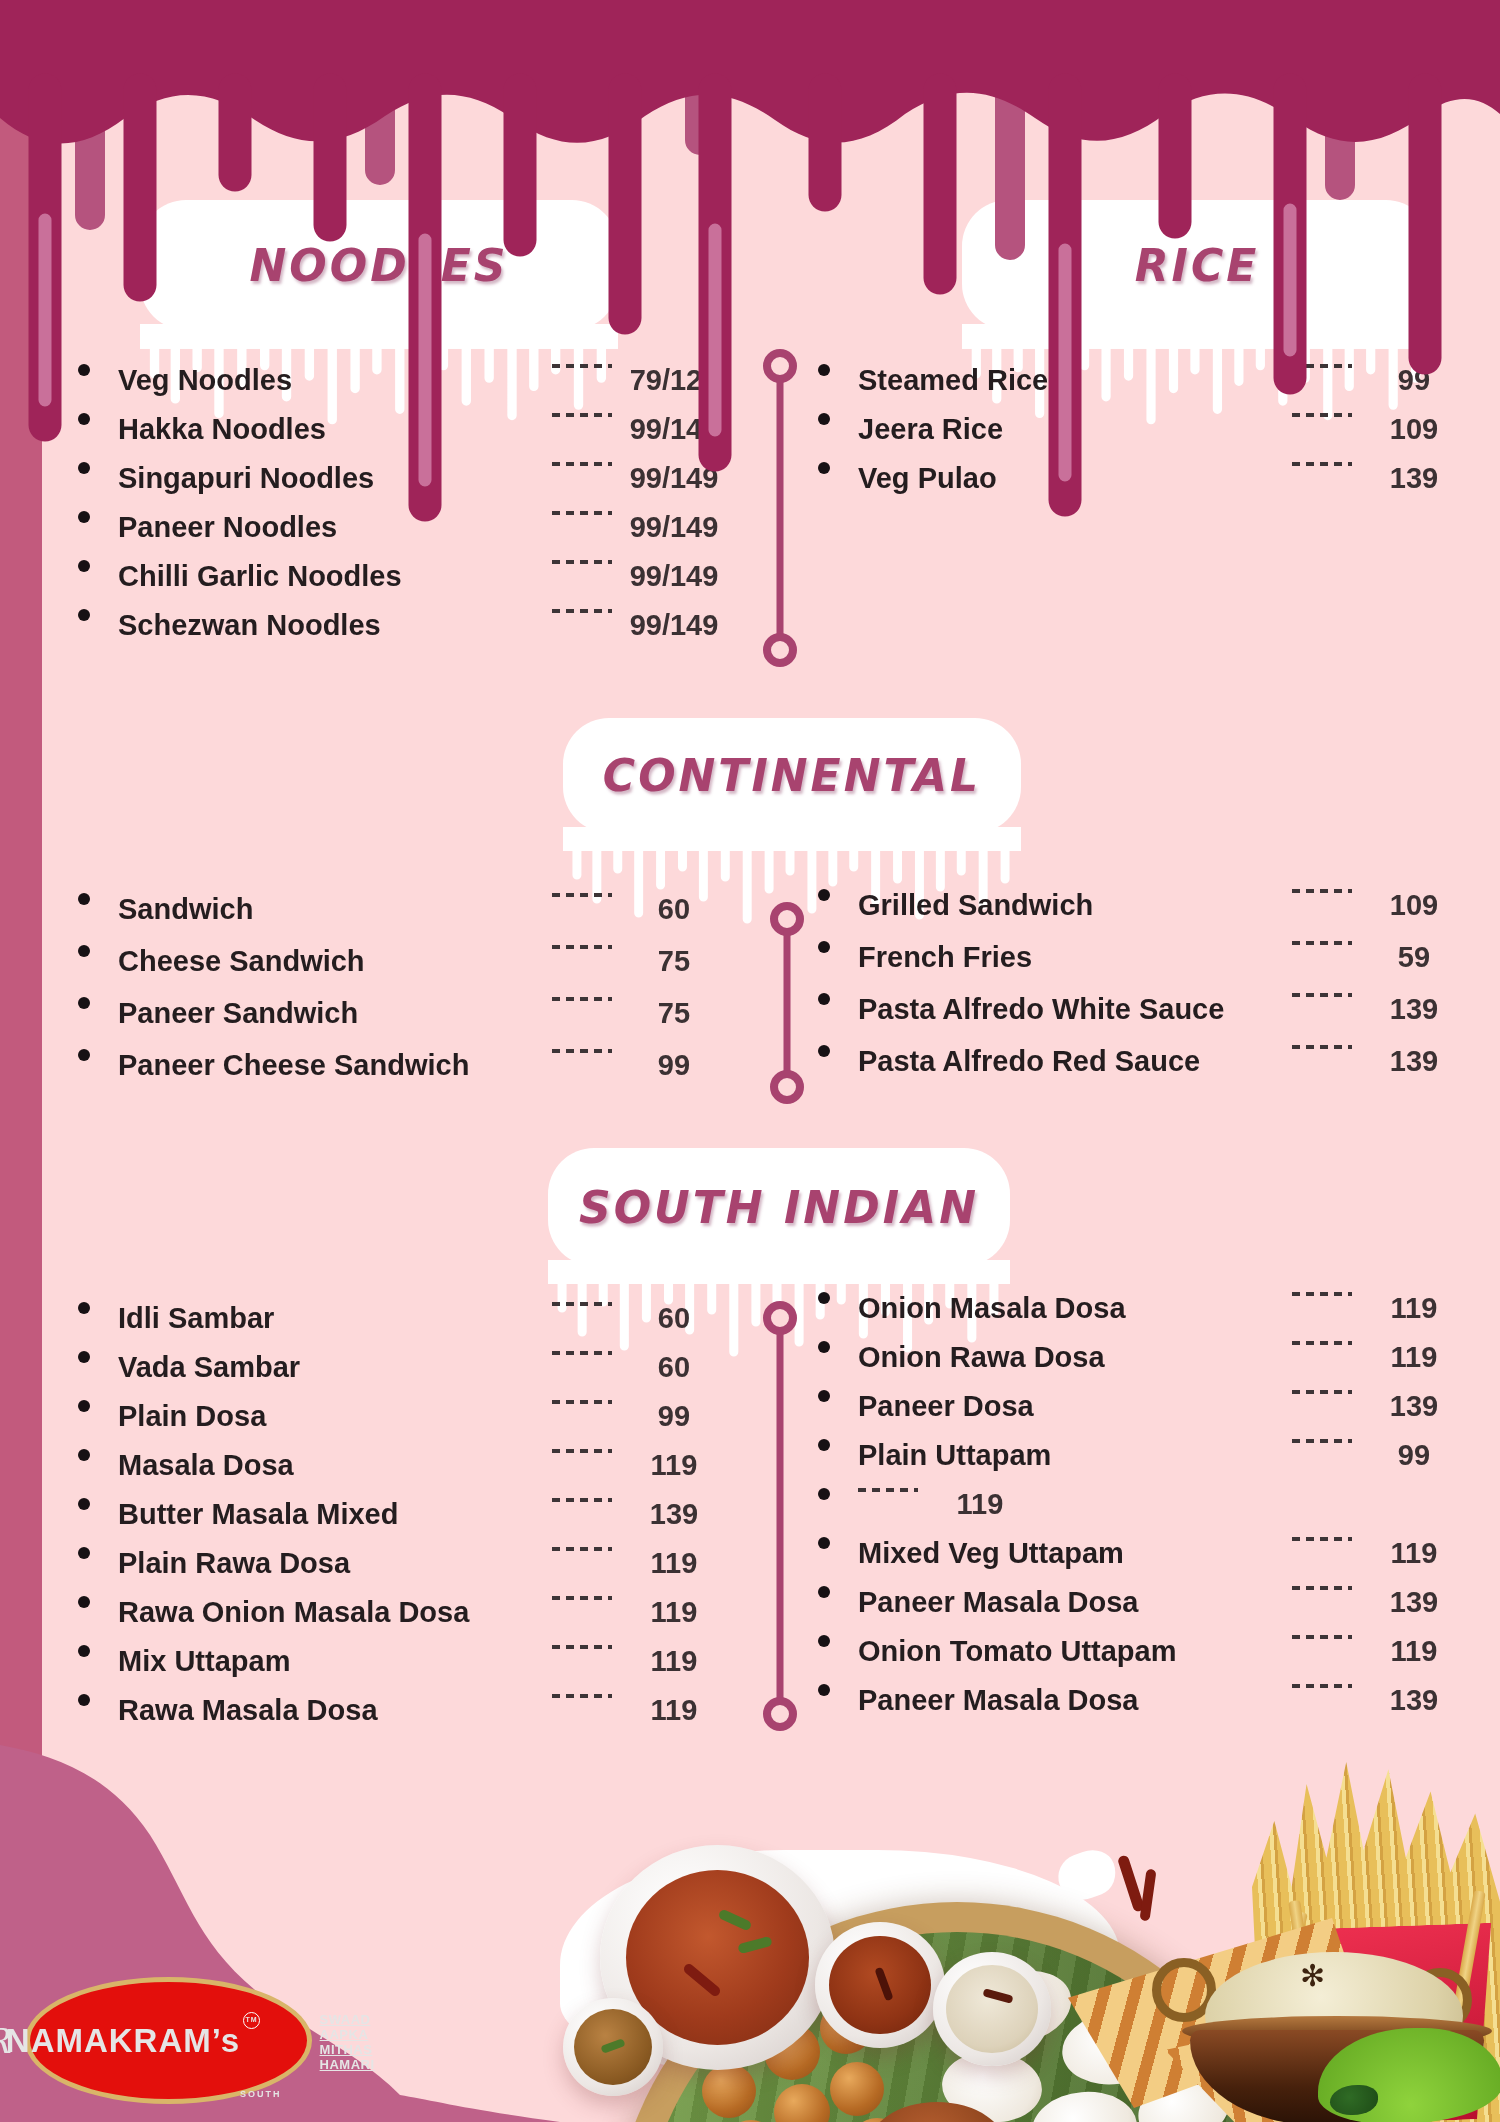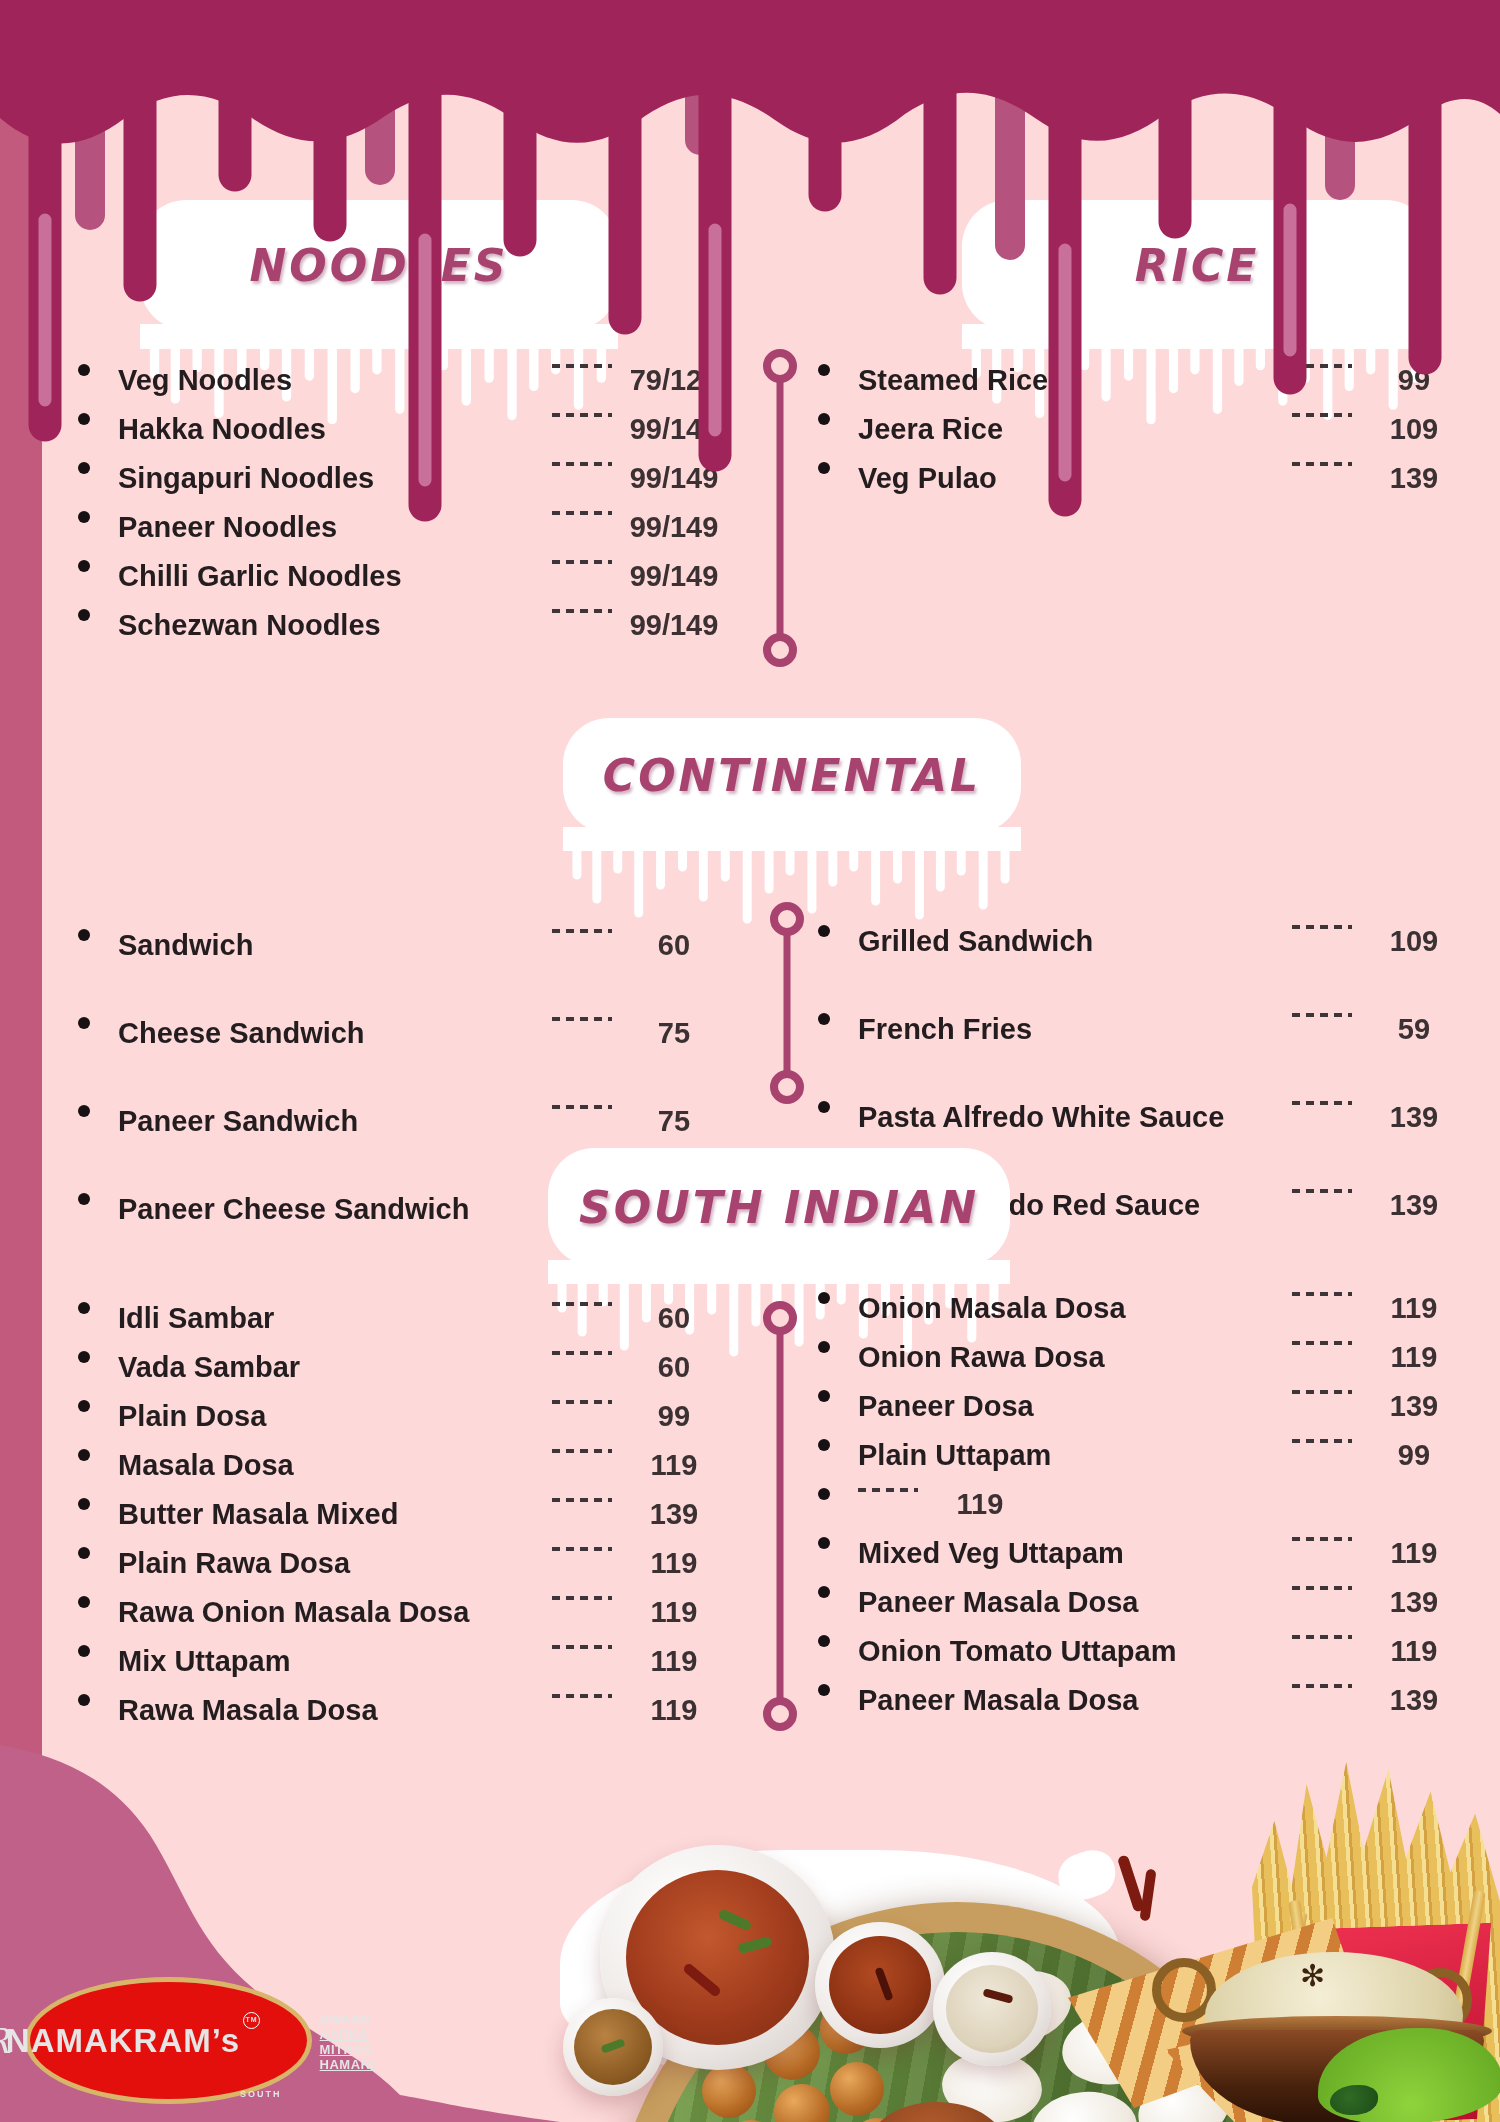--- a/index.html
+++ b/index.html
@@ -16,21 +16,21 @@
   .panel{position:absolute;background:#ffffff;border-radius:46px;display:flex;align-items:center;
          justify-content:center;z-index:4;}
   .ptitle{font-family:"DejaVu Sans",sans-serif;font-style:italic;font-weight:bold;
           font-size:44px;letter-spacing:3px;color:#a8436f;
           text-shadow:2px 3px 3px rgba(130,50,90,.35);}
   .melt{position:absolute;z-index:3;pointer-events:none;}
 
   
   .list{position:absolute;z-index:4;}
   .row{display:flex;align-items:flex-start;height:49px;}
-  .row52{height:52px;margin-top:36px;}
+  .row52{height:52px;}
   .dot{width:12px;height:12px;border-radius:50%;background:#171114;margin:0 28px 0 6px;flex:none;}
   .iname{flex:1;font-size:29px;font-weight:bold;color:#241d1f;white-space:nowrap;}
   .dash{width:60px;height:4px;flex:none;margin-right:4px;
         background:repeating-linear-gradient(90deg,#3d3537 0 8px,transparent 8px 14px);}
   .iprice{width:116px;flex:none;text-align:center;font-size:29px;font-weight:bold;color:#3b3133;}
 
   
   .pin{position:absolute;z-index:4;}
   .pin .line{position:absolute;width:7px;background:#a8436f;left:50%;transform:translateX(-50%);}
   .pin .ring{position:absolute;width:18px;height:18px;border:8px solid #a8436f;border-radius:50%;

